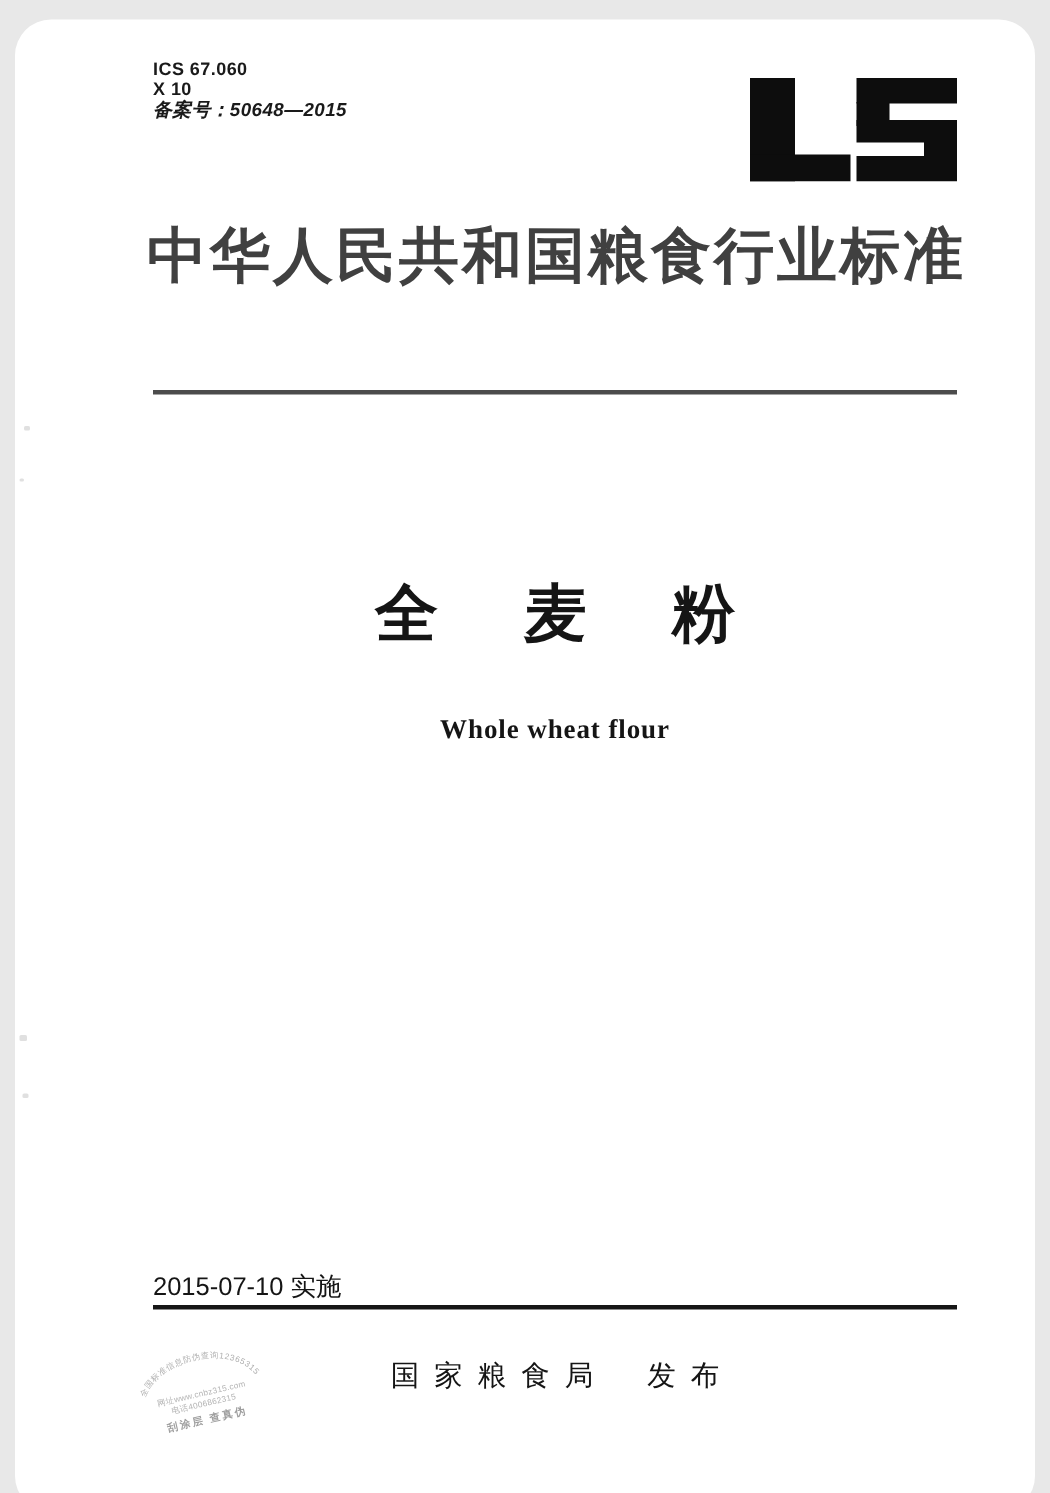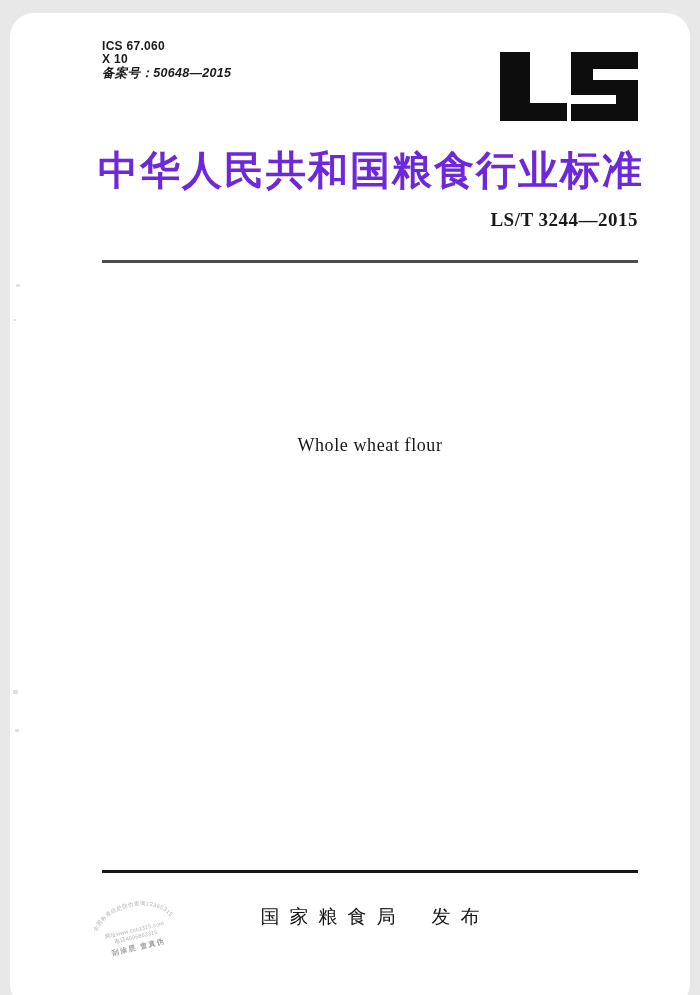--- a/index.html
+++ b/index.html
@@ -17,21 +17,21 @@
   
   .logo { position:absolute; left:490px; top:39px; width:138px; height:69px; }
   .logo svg { display:block; width:138px; height:69px; }
   .logo rect { fill:#0d0d0d; }
   .sr-only { position:absolute; width:1px; height:1px; overflow:hidden; clip-path:inset(50%); white-space:nowrap; }
 
   
   .org-title {
     position:absolute; left:88px; right:48px; top:130px;
     text-align:left; font-size:40px; font-weight:700; letter-spacing:2px;
-    white-space:nowrap; color:#6d28d9;
+    white-space:nowrap; color:#404040;
   }
 
   
   .std-no {
     position:absolute; right:52px; top:196px;
     font-family:"Liberation Serif", serif; font-size:19px; font-weight:700; letter-spacing:.5px;
   }
 
   .rule { position:absolute; left:92px; right:52px; }
   .rule-top { top:247px; height:3px; background:#4c4c4c; }
@@ -39,23 +39,23 @@
 
   
   .doc-title {
     position:absolute; left:92px; right:52px; top:368px;
     text-align:center; font-size:42px; font-weight:600;
     font-family:"Liberation Serif", serif; color:#151515;
   }
   .doc-title .inner { letter-spacing:57px; margin-right:-57px; white-space:nowrap; }
 
   .doc-subtitle {
-    position:absolute; left:92px; right:52px; top:422px;
+    position:absolute; left:92px; right:52px; top:463px;
     text-align:center; font-family:"Liberation Serif", serif;
-    font-weight:400; font-size:18px; letter-spacing:.6px; color:#151515;
+    font-weight:700; font-size:18px; letter-spacing:.6px; color:#151515;
   }
 
   
   .dates {
     position:absolute; left:92px; right:52px; top:833px;
     display:flex; justify-content:space-between;
     font-size:17px; font-weight:500; color:#151515;
   }
 
   
@@ -105,27 +105,30 @@
       <rect x="71" y="16" width="22" height="16"></rect>
       <rect x="71" y="28" width="67" height="15"></rect>
       <rect x="116" y="42" width="22" height="13"></rect>
       <rect x="71" y="52" width="67" height="17"></rect>
     </svg>
     <span class="sr-only">LS</span>
   </div>
 
   <div class="org-title">中华人民共和国粮食行业标准</div>
 
-  <div class="std-no">LS/T 3244—2015</div>
 
   <div class="rule rule-top"></div>
 
+  <div class="doc-title">
+    <span class="inner">全麦粉</span>
+  </div>
   <div class="doc-subtitle">Whole wheat flour</div>
 
   <div class="dates">
+    <span>2015-07-10 实施</span>
   </div>
 
   <div class="rule rule-bottom"></div>
 
   <div class="publisher">
     <span>国家粮食局</span>
     <span>发布</span>
   </div>
 
   <div class="stamp">

